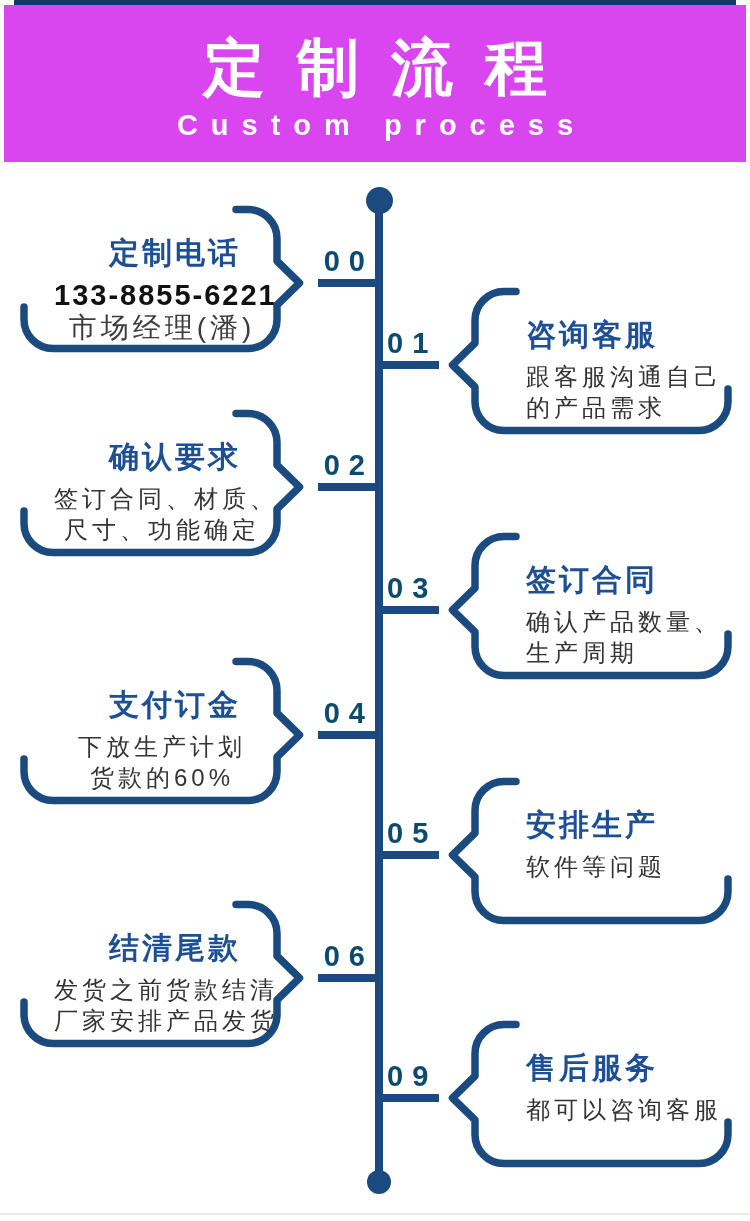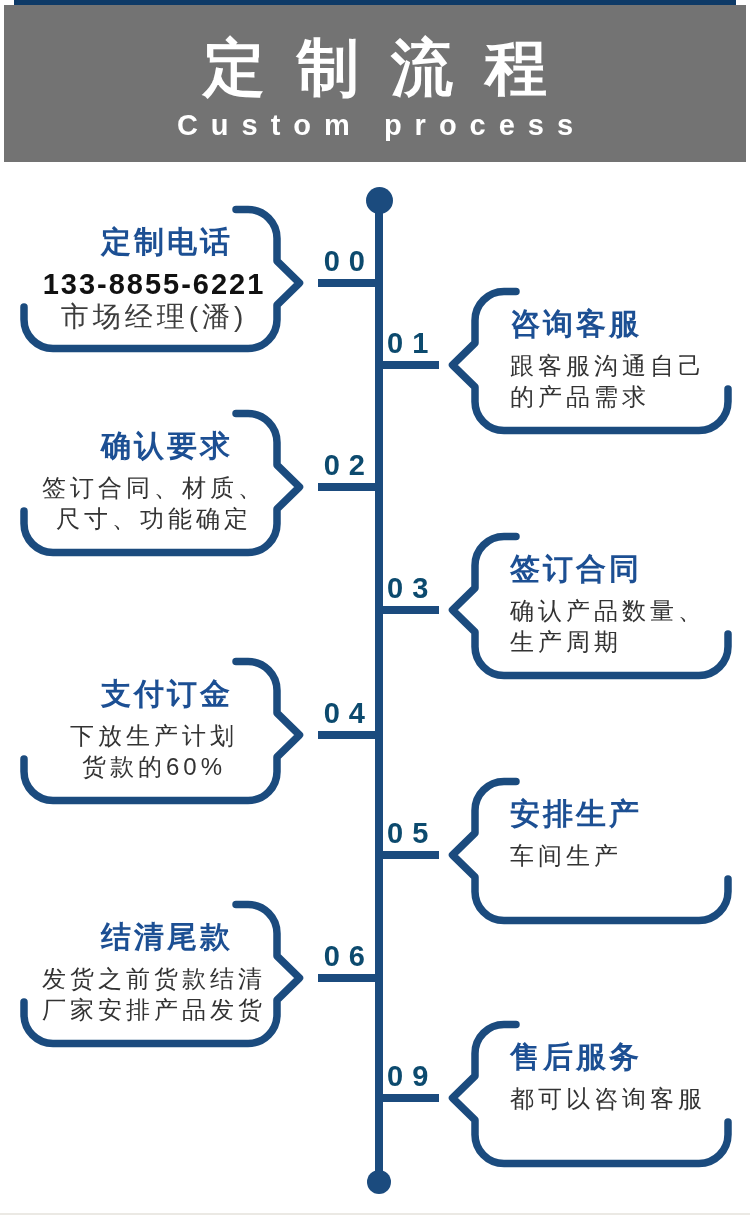--- a/index.html
+++ b/index.html
@@ -5,21 +5,21 @@
   html,body{margin:0;padding:0;background:#ffffff;}
   .page{
     position:relative;width:750px;height:1221px;margin:0 auto;
     background:#ffffff;overflow:hidden;
     font-family:"Liberation Sans","DejaVu Sans",sans-serif;
   }
   
   .banner-top-strip{position:absolute;left:14px;top:0;width:722px;height:7px;background:#0e3a67;}
   .banner{
     position:absolute;left:4px;top:5px;width:742px;height:157px;
-    background:#737373;color:#ffffff;text-align:center;
+    background:#d946ef;color:#ffffff;text-align:center;
   }
   .banner-title{
     margin-top:30px;font-size:62px;font-weight:bold;
     letter-spacing:32px;padding-left:32px;line-height:66px;white-space:nowrap;
   }
   .banner-sub{
     margin-top:8px;font-size:29px;font-weight:bold;
     letter-spacing:13px;padding-left:13px;white-space:nowrap;
   }
   
@@ -34,21 +34,21 @@
   .step .num{
     position:absolute;font-size:29px;font-weight:bold;color:#0c4a6e;
     letter-spacing:9px;white-space:nowrap;line-height:30px;
   }
   .step.left  .num{right:376px;}
   .step.right .num{left:387px;}
   .bubble{position:absolute;width:292px;height:150px;}
   .step.left  .bubble{left:10px;}
   .step.right .bubble{left:450px;}
   .bubble svg{position:absolute;left:0;top:0;width:100%;height:100%;overflow:visible;}
-  .content{position:absolute;top:21px;}
+  .content{position:absolute;top:32px;margin-left:16px;}
   .step.left  .content{left:28px;right:32px;text-align:center;}
   .step.right .content{left:60px;right:6px;text-align:left;}
   .title{
     font-size:30px;font-weight:bold;color:#1c4f93;
     letter-spacing:3px;line-height:34px;margin-bottom:9px;white-space:nowrap;
   }
   .step.left .title{padding-left:26px;}
   .line{
     font-size:24px;color:#333333;letter-spacing:4px;
     line-height:31px;white-space:nowrap;
@@ -155,21 +155,21 @@
 
   <div class="step right s5">
     <div class="tick"></div>
     <div class="num">05</div>
     <div class="bubble">
       <svg viewBox="0 0 292 150">
         <path class="outline" d="M 66 5.5 H 54 A 29 29 0 0 0 25 34.5 V 57 L 2.5 79 L 25 101 V 115 A 29 29 0 0 0 54 144.5 H 249 A 29 29 0 0 0 278 115.5 V 103"></path>
       </svg>
       <div class="content">
         <div class="title">安排生产</div>
-        <div class="line">车间生产</div>
+        <div class="line">软件等问题</div>
       </div>
     </div>
   </div>
 
   <div class="step left s6">
     <div class="tick"></div>
     <div class="num">06</div>
     <div class="bubble">
       <svg viewBox="0 0 292 150">
         <path class="outline" d="M 226 5.5 H 238 A 29 29 0 0 1 267 34.5 V 57 L 289.5 79 L 267 101 V 115 A 29 29 0 0 1 238 144.5 H 43 A 29 29 0 0 1 14 115.5 V 103"></path>

